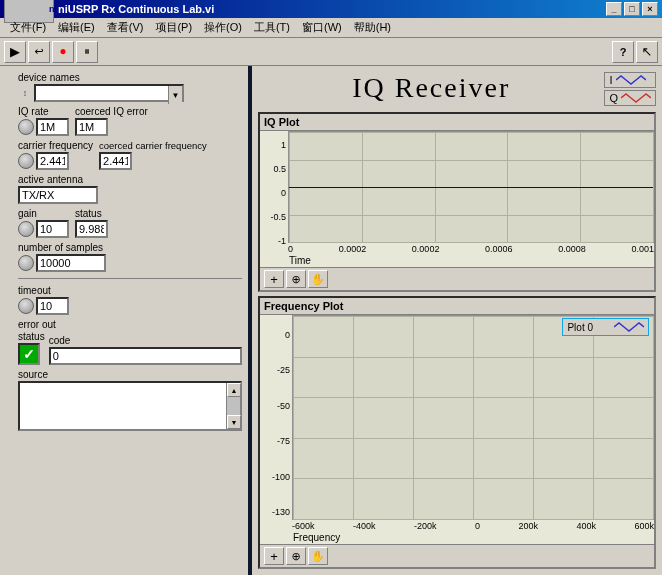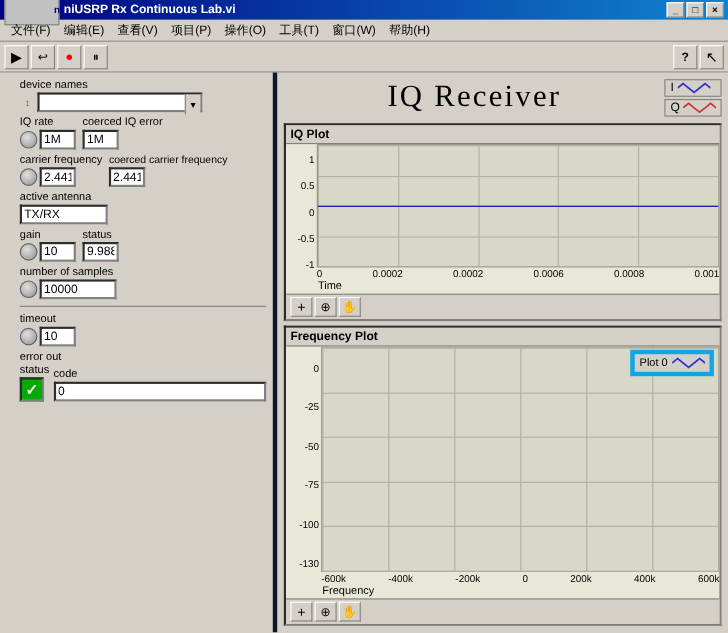--- a/index.html
+++ b/index.html
@@ -285,26 +285,26 @@
     }
     .axis-tick-label {
       position: absolute;
       font-size: 9px;
       color: #000;
     }
     .plot-legend-box {
       position: absolute;
       right: 4px;
       top: 2px;
-      border: 4px solid #0ea5e9;
+      border: 1px solid #0ea5e9;
       background: #d4d0c8;
       padding: 2px 4px;
       display: flex;
       align-items: center;
-      gap: 4px;
+      gap: 21px;
       z-index: 10;
     }
     svg.mini-wave {
       width: 30px; height: 12px;
     }
     .top-right-area {
       display: flex;
       position: relative;
       margin-bottom: 2px;
     }
@@ -443,20 +443,30 @@
             <span class="checkmark">✓</span>
           </div>
         </div>
         <div class="field-group" style="flex:1;">
           <div class="field-label">code</div>
           <input class="text-input" type="text" readonly="" style="width: 100%;" value="0">
         </div>
       </div>
     </div>
 
+    <div class="field-group">
+      <div class="field-label">source</div>
+      <div class="source-area">
+        <div class="scrollbar-v">
+          <div class="scroll-btn">▲</div>
+          <div class="scroll-track"></div>
+          <div class="scroll-btn">▼</div>
+        </div>
+      </div>
+    </div>
 
   </div>
 
   <div class="right-panel">
 
     <div class="top-right-area">
       <div class="iq-title-container">
         <span class="iq-title">IQ Receiver</span>
       </div>
       <div class="iq-legends">

